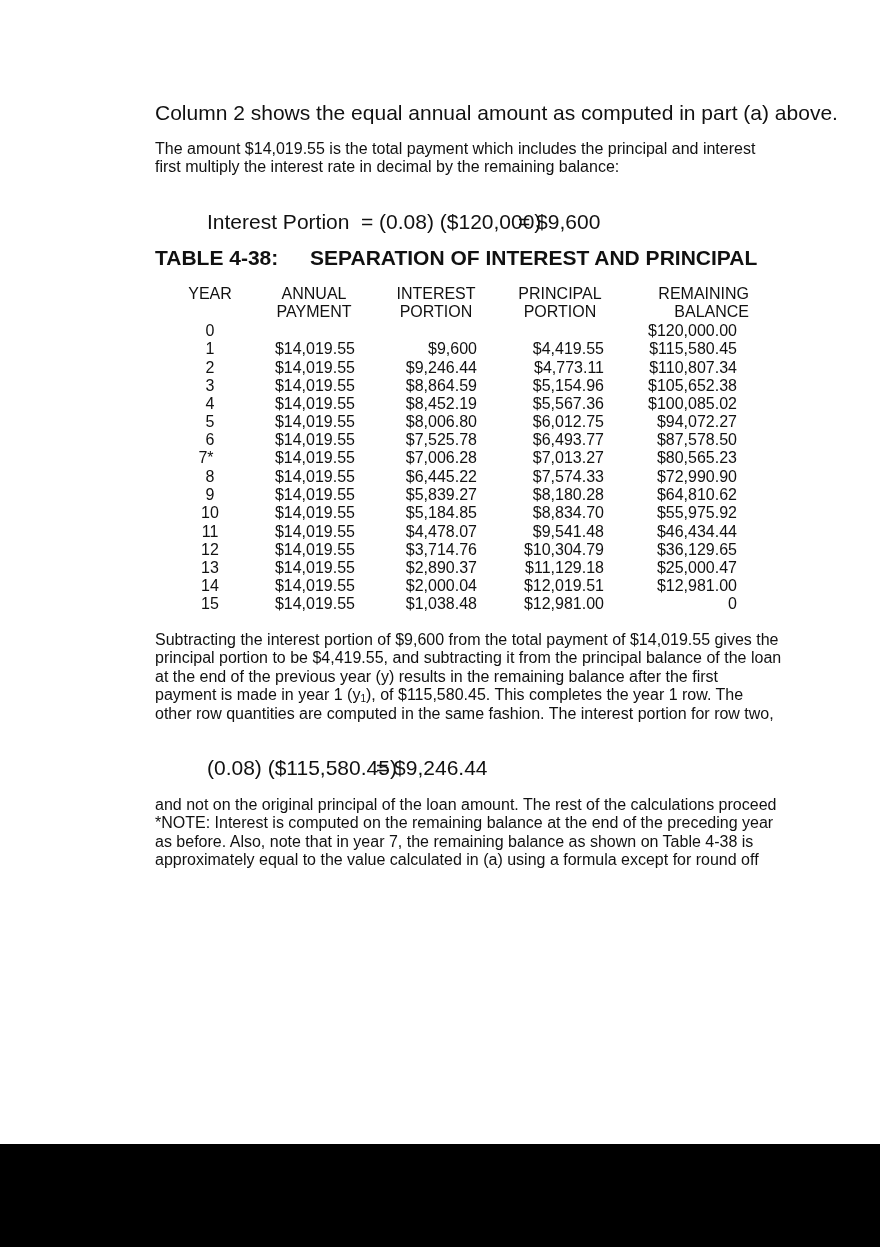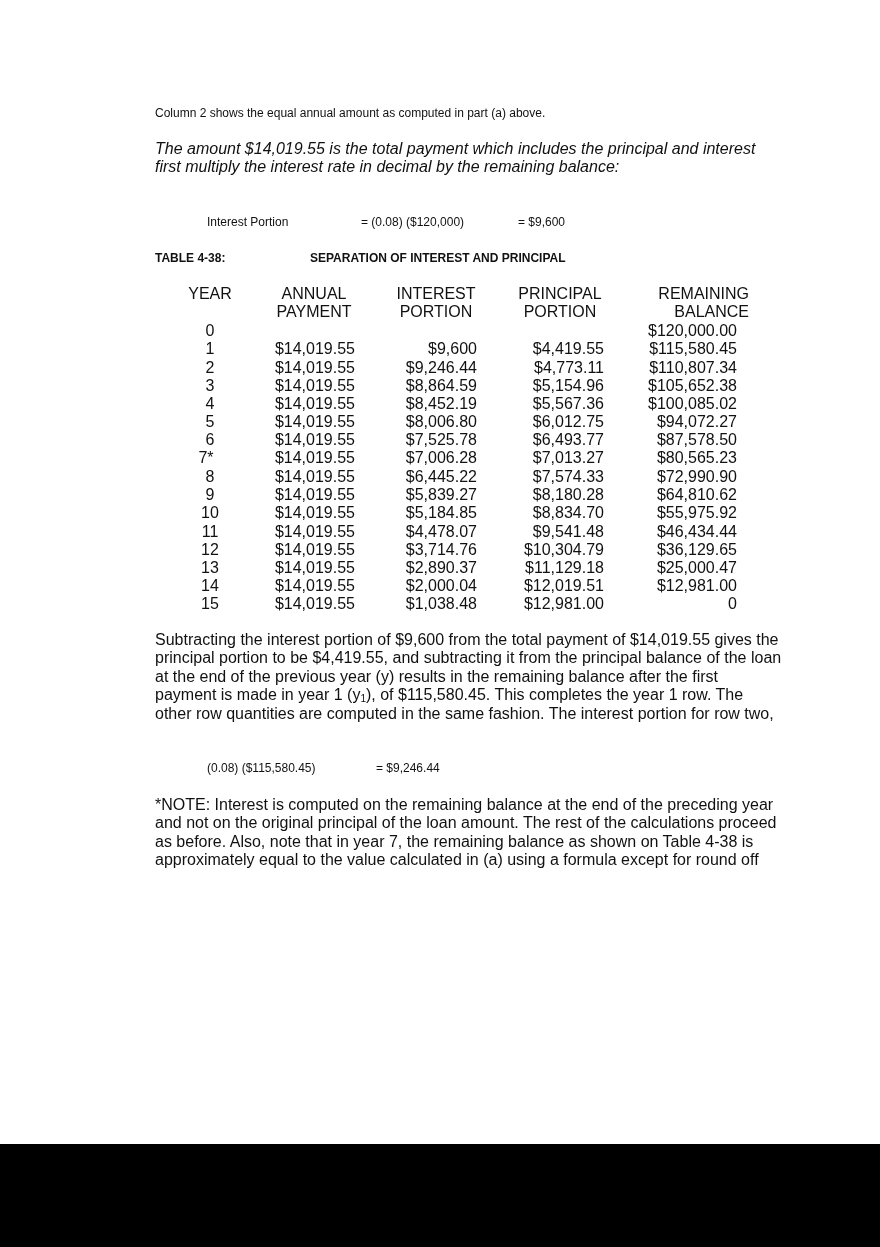--- a/index.html
+++ b/index.html
@@ -40,21 +40,21 @@
       font-size: 16px;
       white-space: normal;
     }
     .line {
       display: block;
       white-space: nowrap;
     }
     .abs {
       position: absolute;
       white-space: nowrap;
-      font-size: 12px;
+      font-size: 21px;
       line-height: 18px;
     }
     .bold {
       font-weight: bold;
     }
     .tbl {
       position: absolute;
       left: 0;
       top: 0;
       width: 880px;
@@ -83,21 +83,21 @@
     .h-bal  { left: 629px; width: 120px; text-align: right; }
     sub { font-size: 10px; vertical-align: -2px; line-height: 0; }
   </style>
 </head>
 <body>
 
 <div class="page">
 
   <div class="abs" style="left:155px; top:104px;">Column 2 shows the equal annual amount as computed in part (a) above.</div>
 
-  <div class="para" style="top:140px;font-style:italic;">
+  <div class="para" style="top:140px;">
     <span class="line">The amount $14,019.55 is the total payment which includes the principal and interest</span>
     <span class="line">first multiply the interest rate in decimal by the remaining balance:</span>
   </div>
 
   <div>
     <span class="abs" style="left:207px; top:213px;">Interest Portion</span>
     <span class="abs" style="left:361px; top:213px;">= (0.08) ($120,000)</span>
     <span class="abs" style="left:518px; top:213px;">= $9,600</span>
   </div>
 
@@ -244,21 +244,21 @@
     <span class="line"><span>payment is made in year 1 (y</span><sub>1</sub><span>), of $115,580.45.  This completes the year 1 row.  The</span></span>
     <span class="line">other row quantities are computed in the same fashion.  The interest portion for row two,</span>
   </div>
 
   <div>
     <span class="abs" style="left:207px; top:759px;">(0.08) ($115,580.45)</span>
     <span class="abs" style="left:362px; top:759px;margin-left:14px;">= $9,246.44</span>
   </div>
 
   <div class="para" style="top:796px;">
+    <span class="line">and not on the original principal of the loan amount.  The rest of the calculations proceed</span>
     <span class="line">*NOTE:  Interest is computed on the remaining balance at the end of the preceding year</span>
-    <span class="line">and not on the original principal of the loan amount.  The rest of the calculations proceed</span>
     <span class="line">as before.  Also, note that in year 7, the remaining balance as shown on Table 4-38 is</span>
     <span class="line">approximately equal to the value calculated in (a) using a formula except for round off</span>
   </div>
 
 </div>
 
 <div class="bottom-bar"></div>
 
 </body></html>

